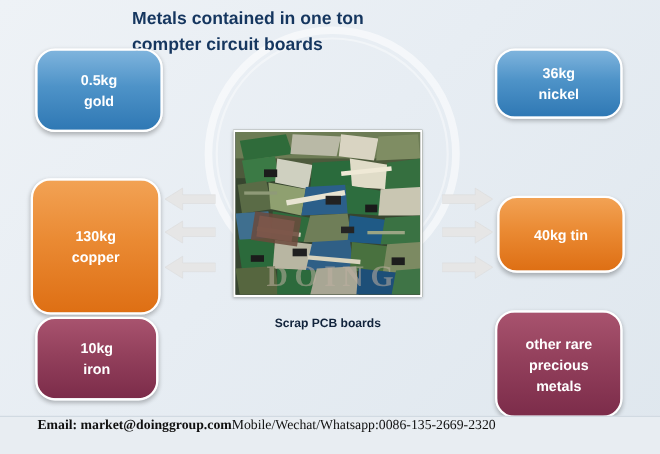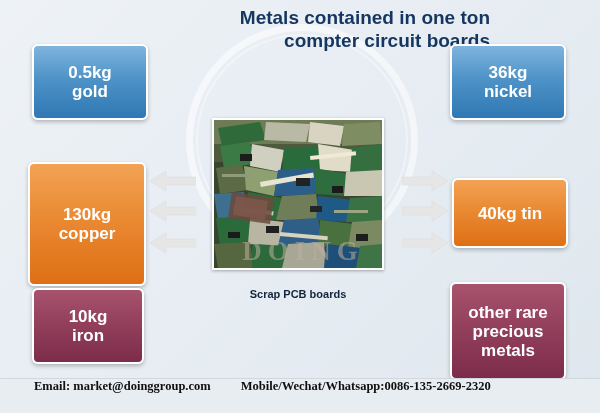--- a/index.html
+++ b/index.html
@@ -47,60 +47,60 @@
     letter-spacing: 6px;
     color: rgba(190,175,160,0.55);
     font-weight: bold;
     pointer-events: none;
   }
   .title {
     position: absolute;
     left: 120px;
     top: 6px;
     width: 370px;
-    text-align: right;
-    font-size: 19px;
+    text-align: left;
+    font-size: 16px;
     font-weight: bold;
     color: #15365f;
     line-height: 23px;
   }
 
   
   .box {
     position: absolute;
-    border-radius: 6px;
+    border-radius: 18px;
     box-sizing: border-box;
     display: flex;
     align-items: center;
     justify-content: center;
     text-align: center;
     color: #ffffff;
     font-weight: bold;
-    font-size: 17px;
+    font-size: 13px;
     line-height: 19px;
     border: 2px solid #ffffff;
     box-shadow: 0 2px 4px rgba(0,0,0,0.25);
     padding: 4px;
     white-space: pre-line;
   }
   .box.blue {
     background: linear-gradient(180deg, #7fb4dd 0%, #4e93c8 45%, #2f78b4 100%);
   }
   .box.orange {
     background: linear-gradient(180deg, #f2a254 0%, #ea8a33 45%, #de6f14 100%);
   }
   .box.maroon {
     background: linear-gradient(180deg, #a8536e 0%, #93405c 45%, #7c2c4a 100%);
   }
 
   
   #box-gold   { left: 32px;  top: 44px;  width: 116px; height: 76px; }
   #box-copper { left: 28px;  top: 162px; width: 118px; height: 124px; }
   #box-iron   { left: 32px;  top: 288px; width: 112px; height: 76px; }
-  #box-nickel { left: 450px; top: 44px;  width: 116px; height: 76px; }
+  #box-nickel { left: 450px; top: 44px;  width: 116px; height: 64px; }
   #box-tin    { left: 452px; top: 178px; width: 116px; height: 70px; }
   #box-rare   { left: 450px; top: 282px; width: 116px; height: 98px; }
 
   
   #pcb-photo {
     position: absolute;
     left: 212px;
     top: 118px;
     width: 172px;
     height: 152px;
@@ -149,23 +149,22 @@
     align-items: flex-start;
   }
   .footer-email {
     margin-left: 34px;
     font-size: 12.5px;
     font-weight: bold;
     color: #101010;
     font-family: "Liberation Serif", serif;
   }
   .footer-phone {
-    margin-left: 30px;
     font-size: 12.5px;
-    font-weight: bold;
+    font-weight: normal;
     color: #101010;
     font-family: "Liberation Serif", serif;
   }
 </style>
 </head>
 <body>
 
 <div id="stage">
 
   <div class="wm-ring"></div>

